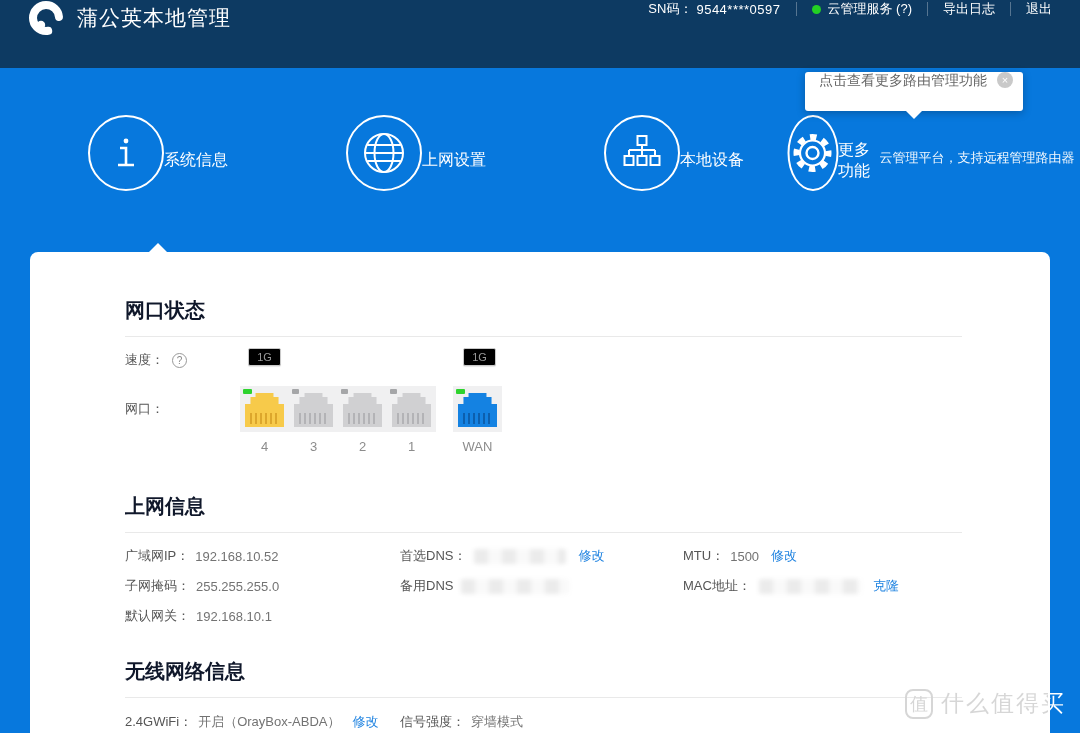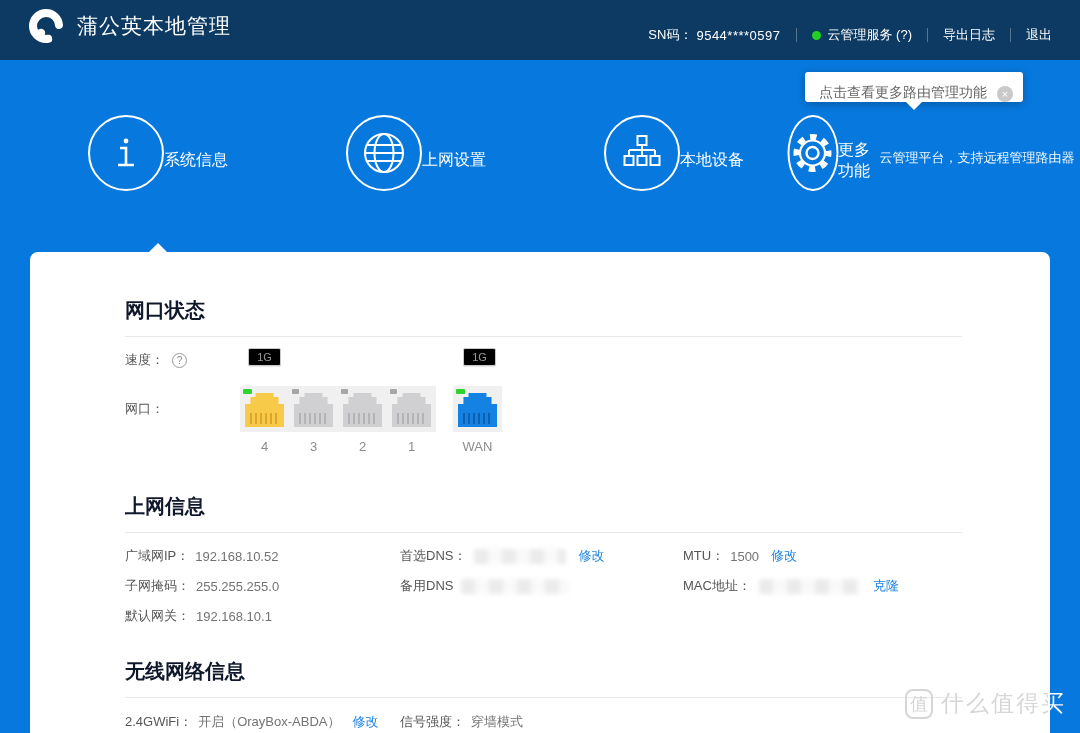--- a/index.html
+++ b/index.html
@@ -1,42 +1,42 @@
 <!DOCTYPE html>
 <html><head>
 <meta charset="utf-8">
 <style>
   * { margin:0; padding:0; box-sizing:border-box; }
   html,body { width:1080px; height:733px; overflow:hidden;
     font-family:"Liberation Sans","DejaVu Sans",sans-serif; }
   body { position:relative; background:#0778dd; }
 
   
-  .header { position:absolute; top:0; left:0; right:0; height:60px;
-    background:#0d3a62; display:flex; align-items:flex-end; padding:16px 28px; z-index:20; }
+  .header { position:absolute; top:0; left:0; right:0; height:68px;
+    background:#0d3a62; display:flex; align-items:flex-start; padding:0 28px; z-index:20; }
   .brand { display:flex; align-items:center; gap:13px; }
   .logo { width:36px; height:36px; }
   .brand-title { color:#fff; font-size:21px; letter-spacing:1px; }
-  .header-right { margin-left:auto; display:flex; align-items:center; color:#fff; font-size:13px;margin-top:17px; }
+  .header-right { margin-left:auto; display:flex; align-items:center; color:#fff; font-size:13px; }
   .hdr-sep { width:1px; height:14px; background:rgba(255,255,255,.3); margin:0 15px; }
   .hdr-item { display:flex; align-items:center; cursor:pointer; white-space:nowrap; }
   .green-dot { width:9px; height:9px; border-radius:50%; background:#23d023; margin-right:7px; }
   .sn-value { margin-left:4px; letter-spacing:.5px; }
 
   
   .nav-item { position:absolute; top:115px; transform:translateX(-50%);
     display:flex; flex-direction:row; align-items:center; cursor:pointer; color:#fff; }
   .nav-circle { width:76px; height:76px; border:2px solid #fff; border-radius:50%;
     display:flex; align-items:center; justify-content:center; }
   .nav-label { margin-top:15px; font-size:16px; }
   .nav-sub { margin-top:10px; font-size:13px; color:rgba(255,255,255,.95); white-space:nowrap; }
 
   
-  .tooltip { position:absolute; top:72px; right:57px; height:30px; background:#fff;
-    border-radius:3px; display:flex; align-items:flex-end; gap:10px; padding:0 10px 0 14px;
+  .tooltip { position:absolute; top:72px; right:57px; height:39px; background:#fff;
+    border-radius:3px; display:flex; align-items:flex-start; gap:10px; padding:0 10px 0 14px;
     box-shadow:0 2px 8px rgba(0,0,0,.25); font-size:14px; color:#666; z-index:30; white-space:nowrap; }
   .tooltip::after { content:""; position:absolute; bottom:-8px; left:50%; margin-left:-8px;
     border-left:8px solid transparent; border-right:8px solid transparent; border-top:8px solid #fff; }
   .tip-close { width:16px; height:16px; border-radius:50%; background:#c9c9c9; color:#fff;
     font-size:11px; line-height:16px; text-align:center; cursor:pointer; }
 
   
   .card { position:absolute; left:30px; right:30px; top:252px; bottom:0; background:#fff;
     border-radius:8px 8px 0 0; z-index:10; }
   .card-notch { position:absolute; left:148px; top:243px; width:0; height:0; z-index:11;

